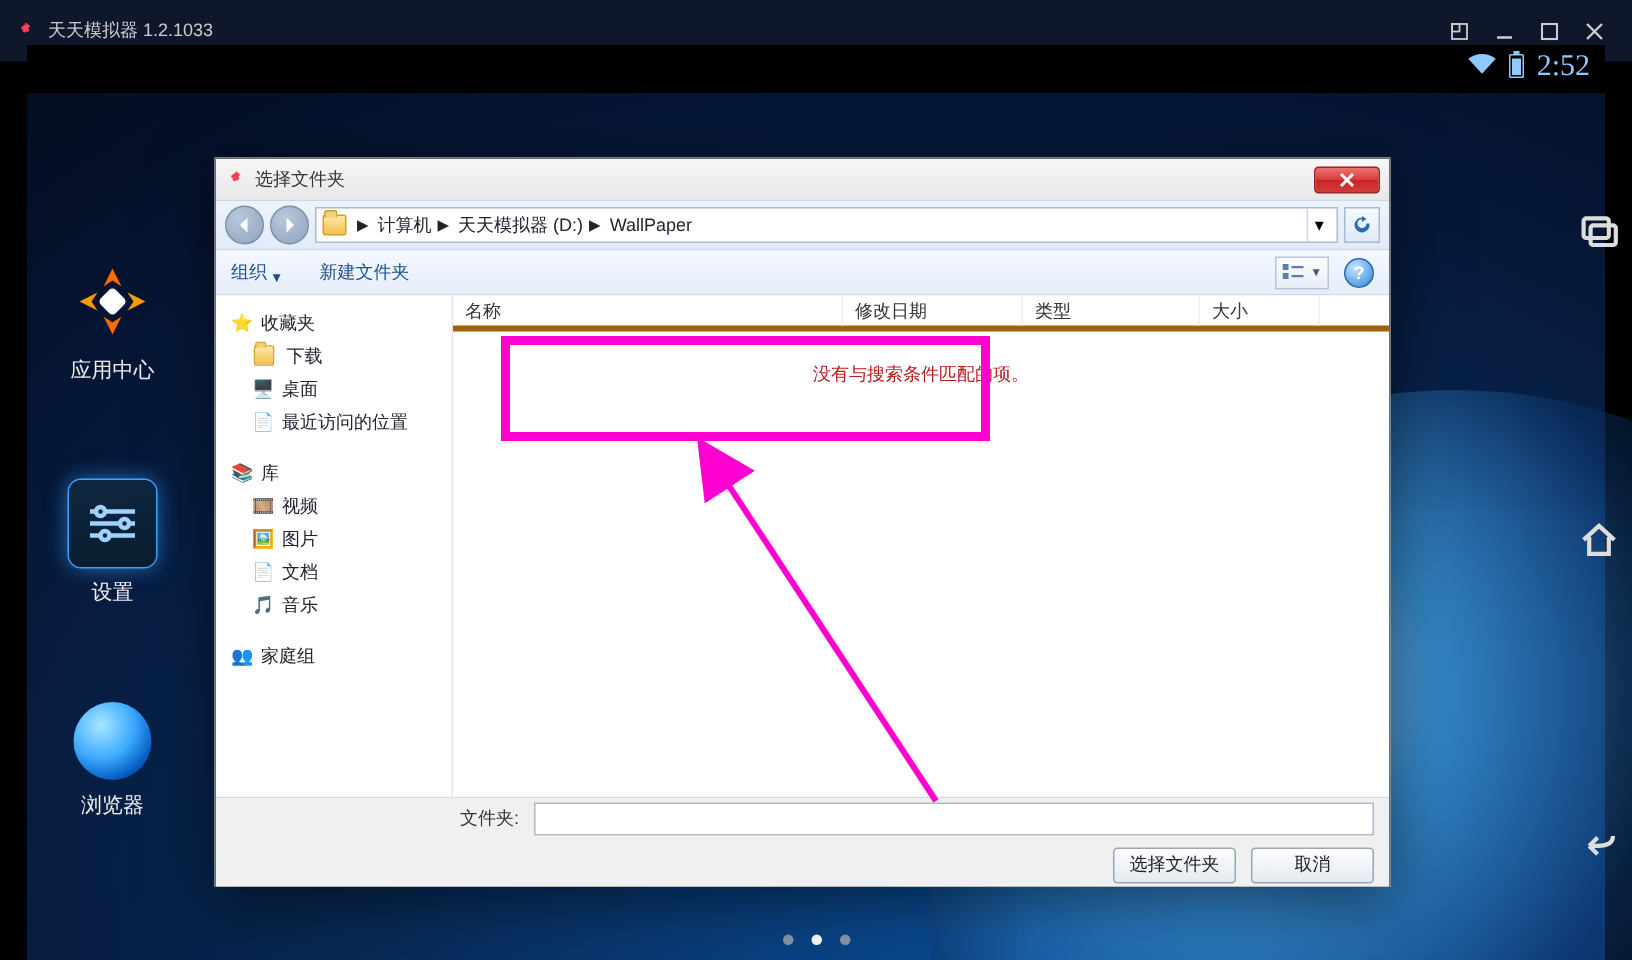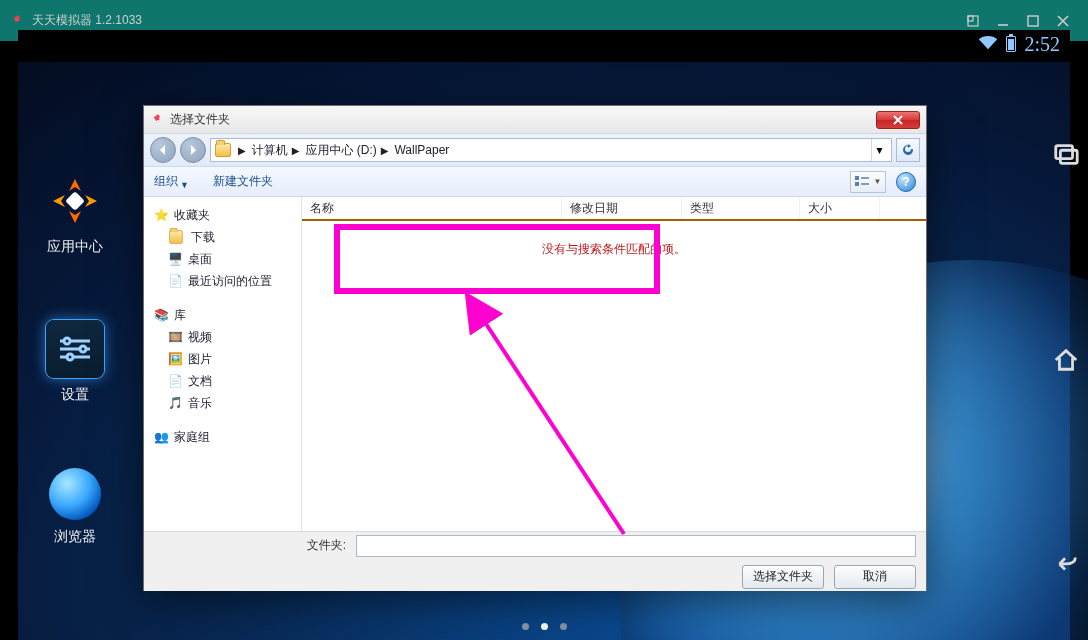--- a/index.html
+++ b/index.html
@@ -1,18 +1,18 @@
 <!DOCTYPE html>
 <html><head>
 <meta charset="utf-8">
 <style>
   html,body{margin:0;padding:0;width:1088px;height:640px;background:#000;font-family:"Microsoft YaHei","Segoe UI",Tahoma,sans-serif;font-size:12px;overflow:hidden}
   *{box-sizing:border-box}
   
-  .emu-titlebar{height:41px;background:#0f766e;display:flex;align-items:center;color:#ccc;padding:0 10px}
+  .emu-titlebar{height:41px;background:#0f172a;display:flex;align-items:center;color:#ccc;padding:0 10px}
   .emu-logo{width:14px;height:14px;margin-right:8px;color:#ff3d55}
   .emu-titlebar .spacer{flex:1}
   .emu-ctrl{width:30px;height:30px;display:flex;align-items:center;justify-content:center;color:#ccc;cursor:pointer}
   .emu-ctrl svg{width:12px;height:12px}
   
   .android{position:absolute;left:18px;top:30px;right:18px;bottom:0;background:#000}
   .statusbar{position:absolute;top:0;left:0;right:0;height:28px;background:#000;display:flex;justify-content:flex-end;align-items:center;color:#45b7ff;padding-right:10px;gap:8px}
   .statusbar .clock{font:300 20px "Segoe UI Light","Segoe UI";color:#8fc9ff}
   .wifi,.batt{display:inline-block}
   .wifi svg{width:20px;height:15px;fill:#8fc9ff}
@@ -66,21 +66,21 @@
   .viewbtn{width:36px;height:22px;border:1px solid #b5c5da;background:linear-gradient(#fdfdfd,#e7eef8);margin-left:6px;display:flex;align-items:center;justify-content:center}
   .help{width:20px;height:20px;border-radius:50%;background:radial-gradient(circle at 35% 30%,#c7e5ff,#2a85d8);color:#fff;display:flex;align-items:center;justify-content:center;font-weight:bold;margin-left:10px;border:1px solid #1d66ac}
   
   .dlg-body{display:flex;height:334px}
   .tree{width:158px;border-right:1px solid #e2e6ec;padding:6px 4px 6px 10px;overflow:hidden;background:#fff;font-size:12px;color:#223}
   .tnode{display:flex;align-items:center;gap:4px;height:20px;margin:2px 0;cursor:pointer}
   .tnode.in{margin-left:14px}
   .tsection{margin-top:14px}
   .tico{width:16px;height:16px;display:inline-flex;align-items:center;justify-content:center}
   .filepane{flex:1;background:#fff;display:flex;flex-direction:column}
-  .colhdr{height:24px;border-bottom:2px solid #a16207;display:flex;align-items:center;color:#333}
+  .colhdr{height:24px;border-bottom:4px solid #a16207;display:flex;align-items:center;color:#333}
   .colhdr .col{padding:0 8px;border-right:1px solid #f0f1f3;height:100%;display:flex;align-items:center}
   .c-name{width:260px}.c-date{width:120px}.c-type{width:118px}.c-size{width:80px}
   .empty{flex:1;display:flex;justify-content:center;padding-top:20px;color:#b91c1c}
   
   .dlg-foot{height:60px;border-top:1px solid #d6dbe3;background:#f0f0f0;display:flex;flex-direction:column;justify-content:center;gap:8px;padding:6px 10px}
   .frow{display:flex;align-items:center;justify-content:flex-end;gap:10px}
   .flabel{color:#333}
   .finput{flex:1;max-width:560px;height:22px;border:1px solid #aeb8c6;background:#fff}
   .btn{min-width:82px;height:24px;border:1px solid #9aa6b5;background:linear-gradient(#fdfdfd,#e4e9f0);border-radius:3px;cursor:pointer;display:inline-flex;align-items:center;justify-content:center;color:#222}
   
@@ -214,21 +214,21 @@
         </svg>
       </div>
     <div class="crumbbox">
       <span class="foldericon"></span>
       <span class="crumb">
           <span class="sep">▶</span>
           <span>计算机</span>
         </span>
       <span class="crumb">
           <span class="sep">▶</span>
-          <span>应用中心 (D:)</span>
+          <span>天天模拟器 (D:)</span>
         </span>
       <span class="crumb">
           <span class="sep">▶</span>
           <span>WallPaper</span>
         </span>
       <span class="crumb-dd">▾</span>
     </div>
     <div class="refresh">
         <svg viewBox="0 0 12 12">
           <path d="M6 1a5 5 0 1 0 4.9 4H9a3 3 0 1 1-3-3V0l3 2-3 2z"></path>

